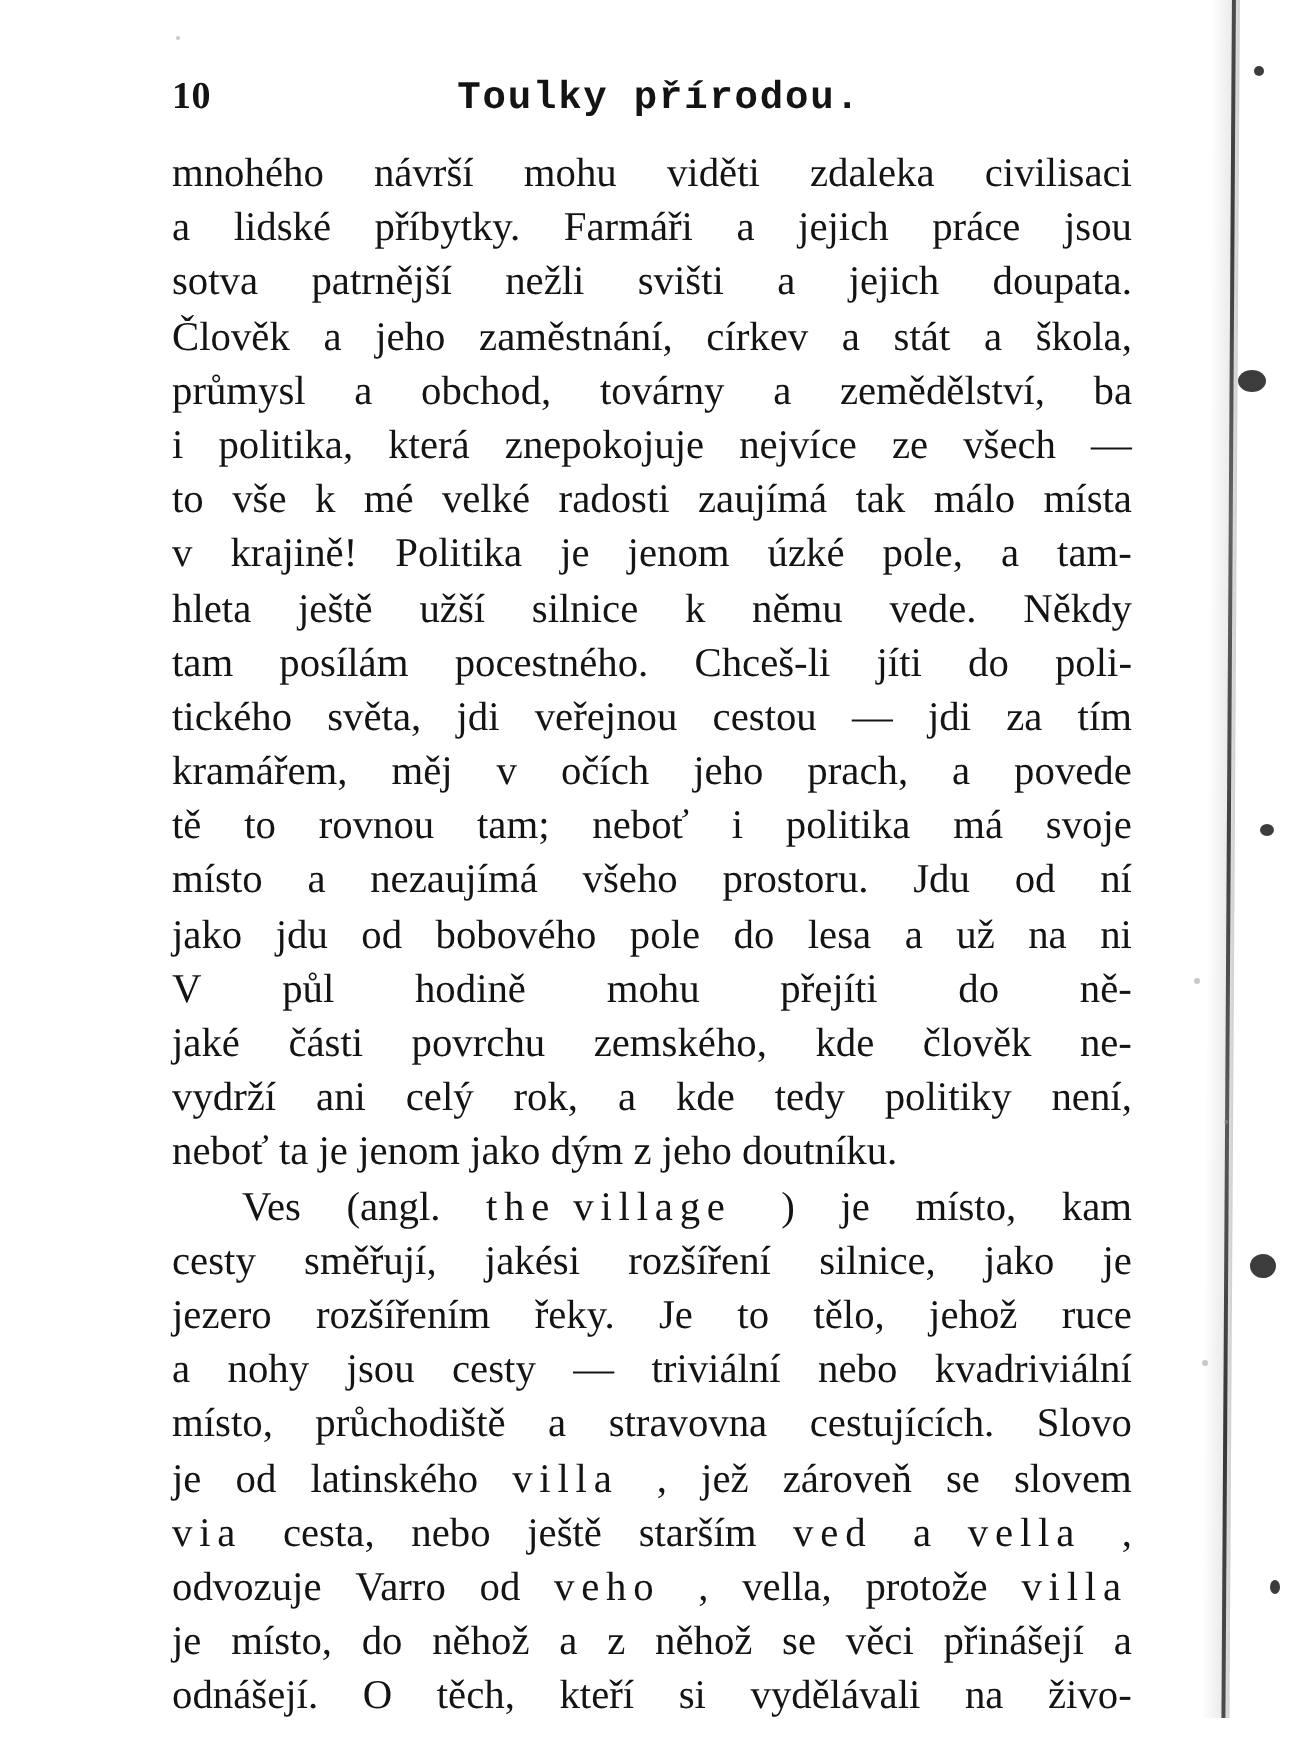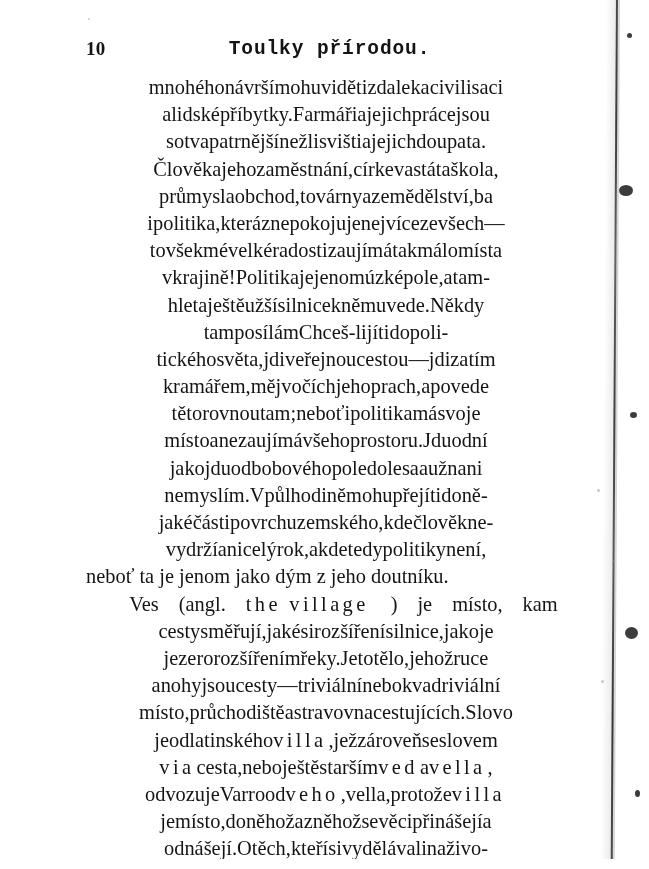--- a/index.html
+++ b/index.html
@@ -65,21 +65,21 @@
     display: block;
     height: 27.2px;
     font-size: 20.4px;
     line-height: 27.2px;
     white-space: pre;
     letter-spacing: 0;
   }
   
   .line.j {
     display: flex;
-    justify-content: center;
+    justify-content: space-between;
     white-space: pre;
   }
   .line.j > span { white-space: pre; }
   .indent { padding-left: 35px; gap: 20px; }
 
   
   .sp {
     letter-spacing: 3.4px;
     padding-right: 2px;
   }
@@ -145,27 +145,27 @@
     <div class="para">
       <span class="line j"><span>mnohého</span><span>návrší</span><span>mohu</span><span>viděti</span><span>zdaleka</span><span>civilisaci</span></span>
       <span class="line j"><span>a</span><span>lidské</span><span>příbytky.</span><span>Farmáři</span><span>a</span><span>jejich</span><span>práce</span><span>jsou</span></span>
       <span class="line j"><span>sotva</span><span>patrnější</span><span>nežli</span><span>svišti</span><span>a</span><span>jejich</span><span>doupata.</span></span>
       <span class="line j"><span>Člověk</span><span>a</span><span>jeho</span><span>zaměstnání,</span><span>církev</span><span>a</span><span>stát</span><span>a</span><span>škola,</span></span>
       <span class="line j"><span>průmysl</span><span>a</span><span>obchod,</span><span>továrny</span><span>a</span><span>zemědělství,</span><span>ba</span></span>
       <span class="line j"><span>i</span><span>politika,</span><span>která</span><span>znepokojuje</span><span>nejvíce</span><span>ze</span><span>všech</span><span>—</span></span>
       <span class="line j"><span>to</span><span>vše</span><span>k</span><span>mé</span><span>velké</span><span>radosti</span><span>zaujímá</span><span>tak</span><span>málo</span><span>místa</span></span>
       <span class="line j"><span>v</span><span>krajině!</span><span>Politika</span><span>je</span><span>jenom</span><span>úzké</span><span>pole,</span><span>a</span><span>tam-</span></span>
       <span class="line j"><span>hleta</span><span>ještě</span><span>užší</span><span>silnice</span><span>k</span><span>němu</span><span>vede.</span><span>Někdy</span></span>
-      <span class="line j"><span>tam</span><span>posílám</span><span>Chceš-li</span><span>jíti</span><span>do</span><span>poli-</span></span>
+      <span class="line j"><span>tam</span><span>posílám</span><span>pocestného.</span><span>Chceš-li</span><span>jíti</span><span>do</span><span>poli-</span></span>
       <span class="line j"><span>tického</span><span>světa,</span><span>jdi</span><span>veřejnou</span><span>cestou</span><span>—</span><span>jdi</span><span>za</span><span>tím</span></span>
       <span class="line j"><span>kramářem,</span><span>měj</span><span>v</span><span>očích</span><span>jeho</span><span>prach,</span><span>a</span><span>povede</span></span>
       <span class="line j"><span>tě</span><span>to</span><span>rovnou</span><span>tam;</span><span>neboť</span><span>i</span><span>politika</span><span>má</span><span>svoje</span></span>
       <span class="line j"><span>místo</span><span>a</span><span>nezaujímá</span><span>všeho</span><span>prostoru.</span><span>Jdu</span><span>od</span><span>ní</span></span>
       <span class="line j"><span>jako</span><span>jdu</span><span>od</span><span>bobového</span><span>pole</span><span>do</span><span>lesa</span><span>a</span><span>už</span><span>na</span><span>ni</span></span>
-      <span class="line j"><span>nemyslím.</span><span>V</span><span>půl</span><span>hodině</span><span>mohu</span><span>přejíti</span><span>do</span><span>ně-</span></span>
+      <span class="line j"><span>V</span><span>půl</span><span>hodině</span><span>mohu</span><span>přejíti</span><span>do</span><span>ně-</span></span>
       <span class="line j"><span>jaké</span><span>části</span><span>povrchu</span><span>zemského,</span><span>kde</span><span>člověk</span><span>ne-</span></span>
       <span class="line j"><span>vydrží</span><span>ani</span><span>celý</span><span>rok,</span><span>a</span><span>kde</span><span>tedy</span><span>politiky</span><span>není,</span></span>
       <span class="line">neboť ta je jenom jako dým z jeho doutníku.</span>
     </div>
 
     <div class="para">
       <span class="line j indent"><span>Ves</span><span>(angl.</span><span class="sp">the village</span><span>)</span><span>je</span><span>místo,</span><span>kam</span></span>
       <span class="line j"><span>cesty</span><span>směřují,</span><span>jakési</span><span>rozšíření</span><span>silnice,</span><span>jako</span><span>je</span></span>
       <span class="line j"><span>jezero</span><span>rozšířením</span><span>řeky.</span><span>Je</span><span>to</span><span>tělo,</span><span>jehož</span><span>ruce</span></span>
       <span class="line j"><span>a</span><span>nohy</span><span>jsou</span><span>cesty</span><span>—</span><span>triviální</span><span>nebo</span><span>kvadriviální</span></span>

